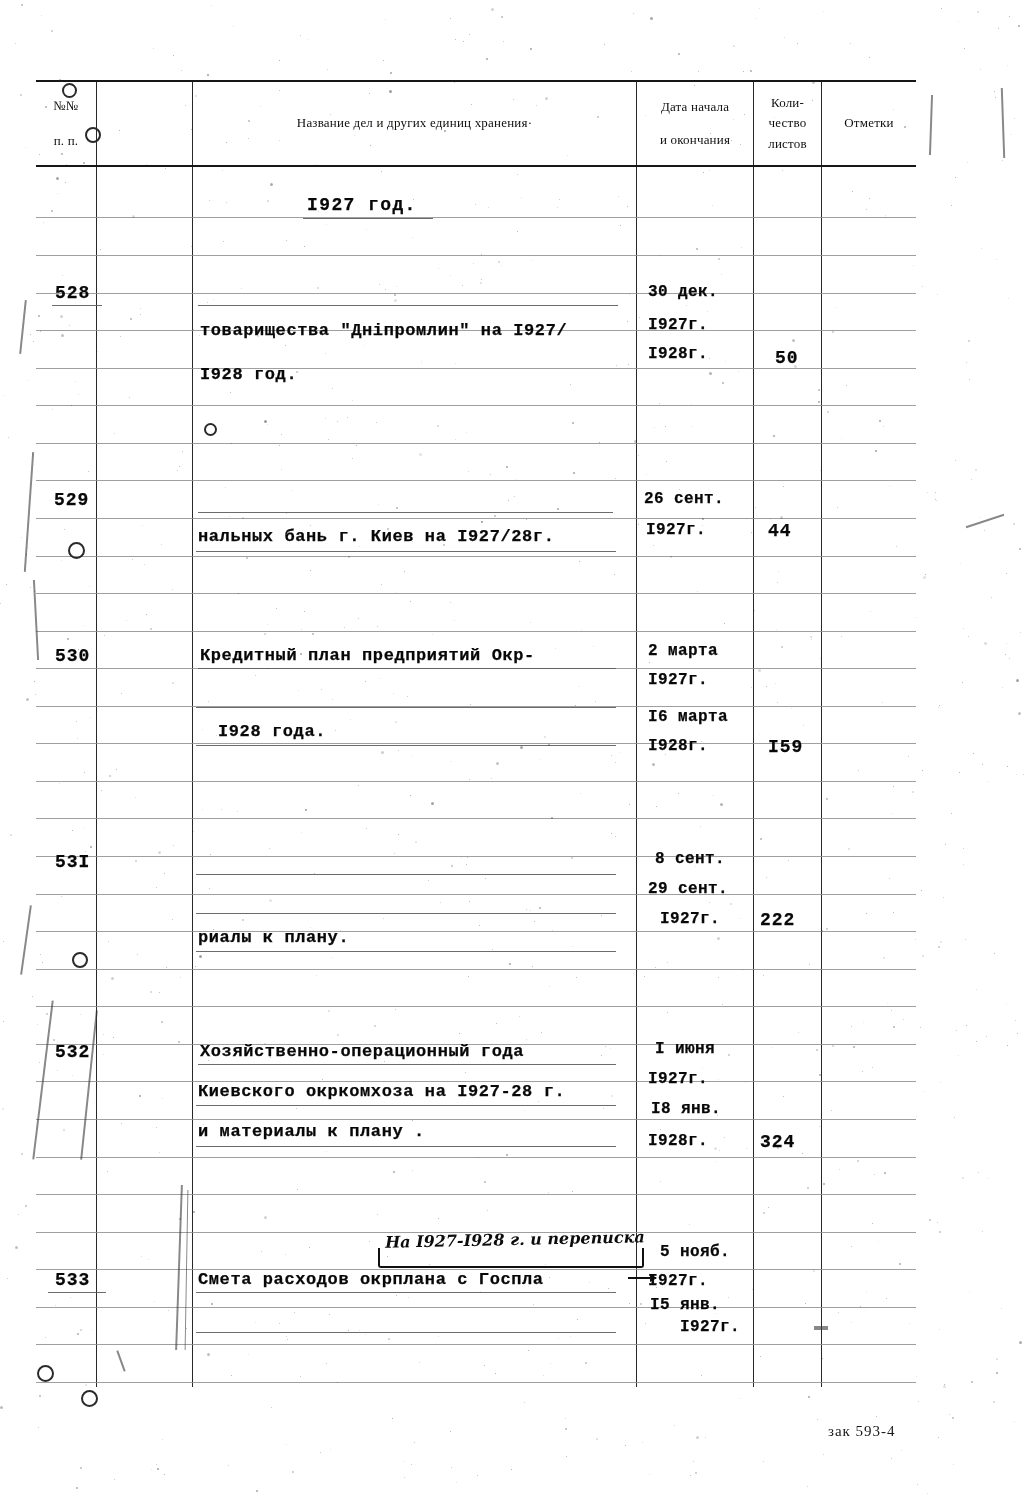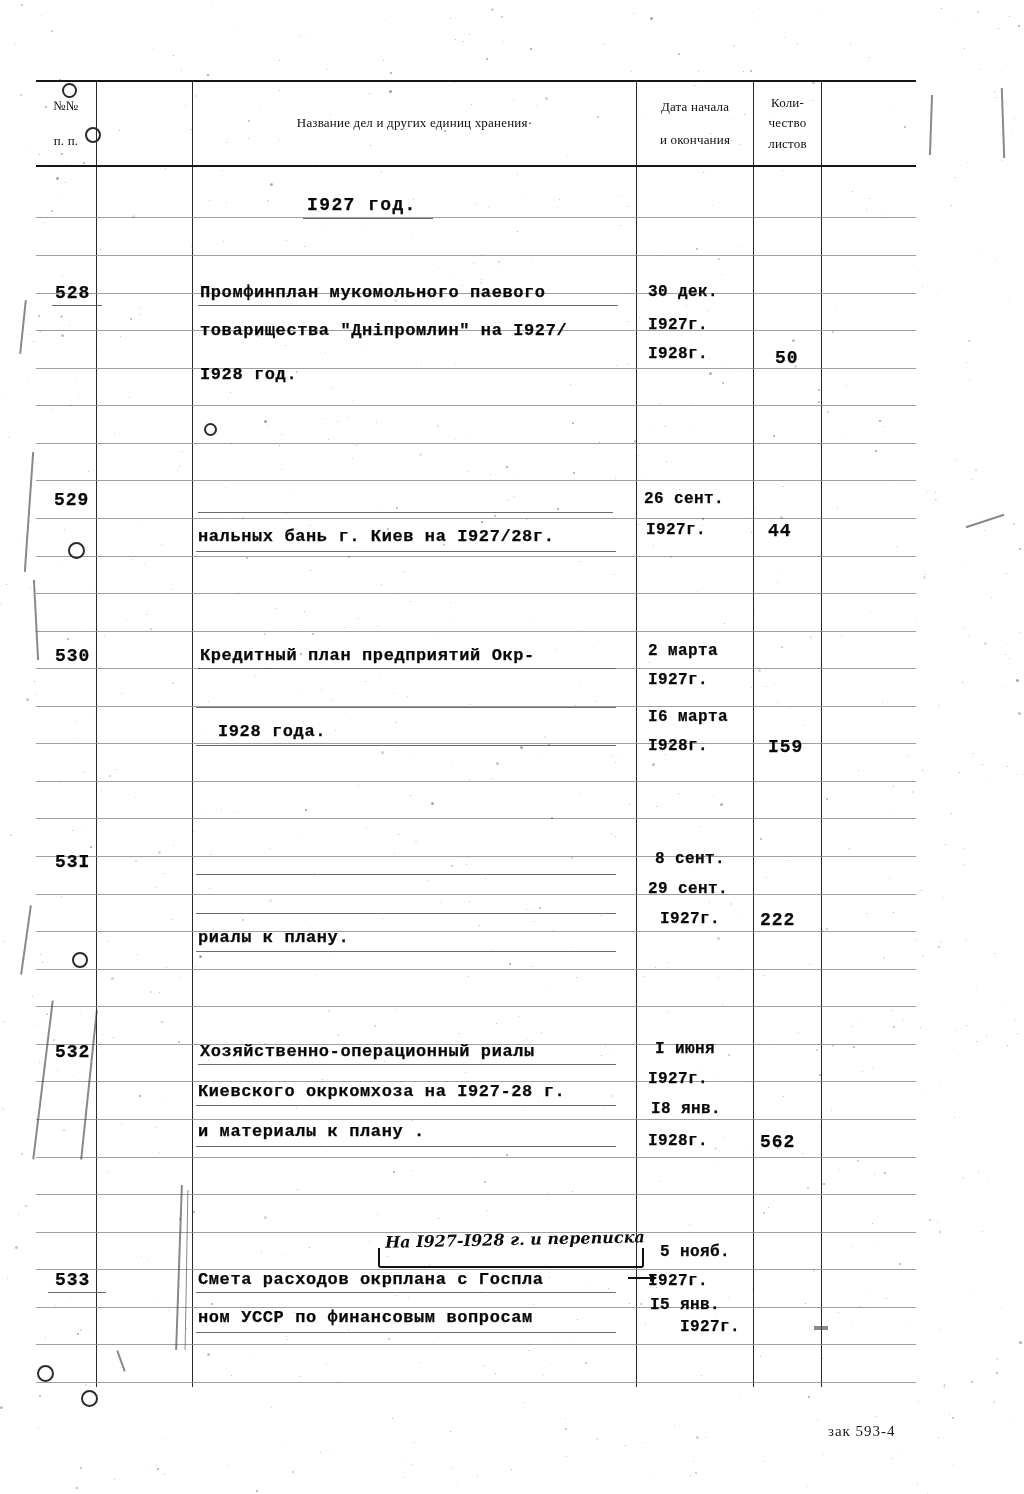--- a/index.html
+++ b/index.html
@@ -209,20 +209,23 @@
     <div class="hdr" style="left:157px; width:443px;">
       <span>Название дел и других единиц хранения·</span>
     </div>
 
     <div class="hdr" style="left:718px; width:67px;">
       <span>Коли-</span>
       <span>чество</span>
       <span>листов</span>
     </div>
 
+    <div class="hdr" style="left:786px; width:94px;">
+      <span>Отметки</span>
+    </div>
 
     <div class="ruled" style="left:0;   top:137px; width:880px;"></div>
     <div class="ruled" style="left:0;   top:175px; width:880px;"></div>
     <div class="ruled" style="left:0;   top:213px; width:880px;"></div>
     <div class="ruled" style="left:0;   top:250px; width:880px;"></div>
     <div class="ruled" style="left:0;   top:288px; width:880px;"></div>
     <div class="ruled" style="left:0;   top:325px; width:880px;"></div>
     <div class="ruled" style="left:0;   top:363px; width:880px;"></div>
     <div class="ruled" style="left:0;   top:400px; width:880px;"></div>
     <div class="ruled" style="left:0;   top:438px; width:880px;"></div>
@@ -250,21 +253,20 @@
     <div class="ruled" style="left:0;   top:1264px; width:880px;"></div>
     <div class="ruled" style="left:0;   top:1302px; width:880px;"></div>
   </div>
 
   <div class="tw year-title" style="left:307px; top:195px;">I927 год.</div>
   <div class="uline" style="left:303px; top:218px; width:130px;"></div>
 
   <div class="tw num" style="left:55px; top:283px;">528</div>
   <div class="uline" style="left:52px; top:305px; width:50px;"></div>
 
-  <div class="tw" style="left:200px; top:283px;">Промфинплан мукомольного паевого</div>
   <div class="uline" style="left:198px; top:305px; width:420px;"></div>
   <div class="tw" style="left:200px; top:321px;">товарищества "Дніпромлин" на I927/</div>
   <div class="tw" style="left:200px; top:365px;">I928 год.</div>
 
   <div class="tw date" style="left:648px; top:283px;">30 дек.</div>
   <div class="tw date" style="left:648px; top:316px;">I927г.</div>
   <div class="tw date" style="left:648px; top:345px;">I928г.</div>
   <div class="tw count" style="left:775px; top:348px;">50</div>
 
   <div class="tw num" style="left:54px; top:490px;">529</div>
@@ -298,39 +300,38 @@
   <div class="tw" style="left:198px; top:928px;">риалы к плану.</div>
   <div class="uline" style="left:196px; top:951px; width:420px;"></div>
 
   <div class="tw date" style="left:655px; top:850px;">8 сент.</div>
   <div class="tw date" style="left:648px; top:880px;">29 сент.</div>
   <div class="tw date" style="left:660px; top:910px;">I927г.</div>
   <div class="tw count" style="left:760px; top:910px;">222</div>
 
   <div class="tw num" style="left:55px; top:1042px;">532</div>
 
-  <div class="tw" style="left:200px; top:1042px;">Хозяйственно-операционный риалы</div>
+  <div class="tw" style="left:200px; top:1042px;">Хозяйственно-операционный года</div>
   <div class="uline" style="left:198px; top:1064px; width:418px;"></div>
   <div class="tw" style="left:198px; top:1082px;">Киевского окркомхоза на I927-28 г.</div>
   <div class="uline" style="left:196px; top:1105px; width:420px;"></div>
   <div class="tw" style="left:198px; top:1122px;">и материалы к плану .</div>
   <div class="uline" style="left:196px; top:1146px; width:420px;"></div>
 
   <div class="tw date" style="left:655px; top:1040px;">I июня</div>
   <div class="tw date" style="left:648px; top:1070px;">I927г.</div>
   <div class="tw date" style="left:651px; top:1100px;">I8 янв.</div>
   <div class="tw date" style="left:648px; top:1132px;">I928г.</div>
-  <div class="tw count" style="left:760px; top:1132px;">562</div>
+  <div class="tw count" style="left:760px; top:1132px;">324</div>
 
   <div class="tw num" style="left:55px; top:1270px;">533</div>
   <div class="uline" style="left:48px; top:1292px; width:58px;"></div>
 
   <div class="tw" style="left:198px; top:1270px;">Смета  расходов окрплана  с Госпла</div>
   <div class="uline" style="left:196px; top:1292px; width:420px;"></div>
-  <div class="tw" style="left:198px; top:1308px;">ном УССР по финансовым  вопросам</div>
   <div class="uline" style="left:196px; top:1332px; width:420px;"></div>
 
   <div class="hand" style="left:385px; top:1230px;">На I927-I928 г. и переписка</div>
   <div class="hand-bracket" style="left:378px; top:1248px; width:262px; height:18px;"></div>
   <div class="hand-arrow" style="left:628px; top:1277px; width:28px;"></div>
 
   <div class="tw date" style="left:660px; top:1243px;">5 нояб.</div>
   <div class="tw date" style="left:648px; top:1272px;">I927г.</div>
   <div class="tw date" style="left:650px; top:1296px;">I5 янв.</div>
   <div class="tw date" style="left:680px; top:1318px;">I927г.</div>

